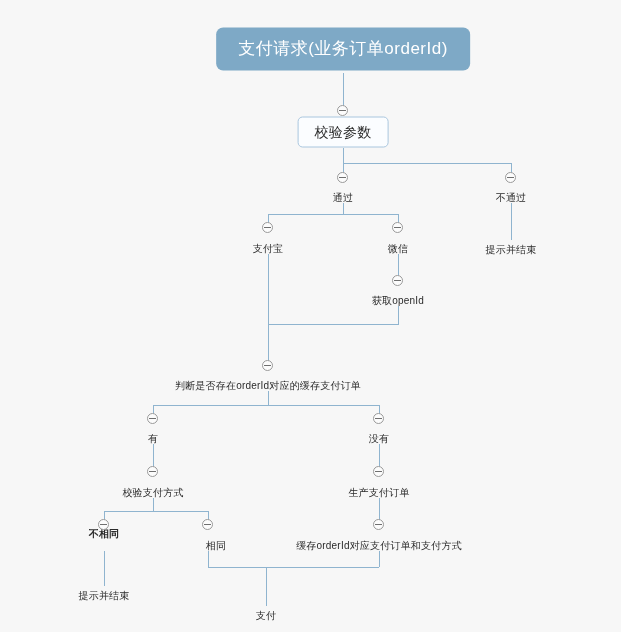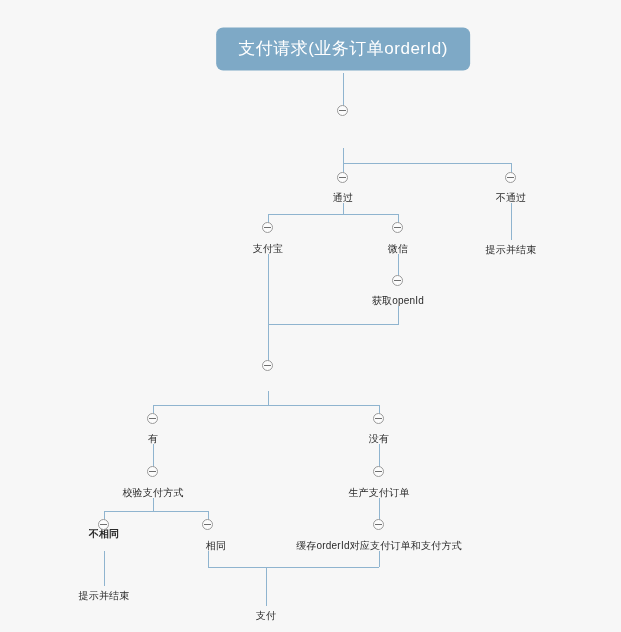--- a/index.html
+++ b/index.html
@@ -106,26 +106,28 @@
       <path d="M153,498 L153,511" fill="none" stroke="#8fb4cf" stroke-width="1" shape-rendering="crispEdges"></path>
       <path d="M104,511 L208,511 M104,511 L104,520" fill="none" stroke="#8fb4cf" stroke-width="1" shape-rendering="crispEdges"></path>
       <path d="M208,511 L208,520" fill="none" stroke="#8fb4cf" stroke-width="1" shape-rendering="crispEdges"></path>
       <path d="M379,498 L379,520" fill="none" stroke="#8fb4cf" stroke-width="1" shape-rendering="crispEdges"></path>
       <path d="M104,551 L104,586" fill="none" stroke="#8fb4cf" stroke-width="1" shape-rendering="crispEdges"></path>
       <path d="M208,551 L208,567 L379,567" fill="none" stroke="#8fb4cf" stroke-width="1" shape-rendering="crispEdges"></path>
       <path d="M379,551 L379,567" fill="none" stroke="#8fb4cf" stroke-width="1" shape-rendering="crispEdges"></path>
       <path d="M266,567 L266,606" fill="none" stroke="#8fb4cf" stroke-width="1" shape-rendering="crispEdges"></path>
     </svg>
 <div class="node node-root" style="left: 343px; top: 49px; transform: translate(-50%, -50%);"><span class="node-label">支付请求(业务订单orderId)</span></div>
+    <div class="node node-box" style="left: 343px; top: 132px; transform: translate(-50%, -50%);"><span class="node-label">校验参数</span></div>
     <div class="node node-plain" style="left: 343px; top: 196px; transform: translate(-50%, -50%);"><span class="node-label">通过</span></div>
     <div class="node node-plain" style="left: 511px; top: 196px; transform: translate(-50%, -50%);"><span class="node-label">不通过</span></div>
     <div class="node node-plain" style="left: 511px; top: 248px; transform: translate(-50%, -50%);"><span class="node-label">提示并结束</span></div>
     <div class="node node-plain" style="left: 268px; top: 247px; transform: translate(-50%, -50%);"><span class="node-label">支付宝</span></div>
     <div class="node node-plain" style="left: 398px; top: 247px; transform: translate(-50%, -50%); text-align: right;"><span class="node-label">微信</span></div>
     <div class="node node-plain" style="left: 398px; top: 299px; transform: translate(-50%, -50%);"><span class="node-label">获取openId</span></div>
+    <div class="node node-plain" style="left: 268px; top: 384px; transform: translate(-50%, -50%);"><span class="node-label">判断是否存在orderId对应的缓存支付订单</span></div>
     <div class="node node-plain" style="left: 153px; top: 437px; transform: translate(-50%, -50%);"><span class="node-label">有</span></div>
     <div class="node node-plain" style="left: 379px; top: 437px; transform: translate(-50%, -50%);"><span class="node-label">没有</span></div>
     <div class="node node-plain" style="left: 153px; top: 491px; transform: translate(-50%, -50%); text-align: right;"><span class="node-label">校验支付方式</span></div>
     <div class="node node-plain" style="left: 379px; top: 491px; transform: translate(-50%, -50%);"><span class="node-label">生产支付订单</span></div>
     <div class="node node-plain" style="left: 104px; top: 532px; transform: translate(-50%, -50%); font-weight: bold;"><span class="node-label">不相同</span></div>
     <div class="node node-plain" style="left: 208px; top: 544px; transform: translate(-50%, -50%); margin-left: 8px;"><span class="node-label">相同</span></div>
     <div class="node node-plain" style="left: 379px; top: 544px; transform: translate(-50%, -50%);"><span class="node-label">缓存orderId对应支付订单和支付方式</span></div>
     <div class="node node-plain" style="left: 104px; top: 594px; transform: translate(-50%, -50%);"><span class="node-label">提示并结束</span></div>
     <div class="node node-plain" style="left: 266px; top: 614px; transform: translate(-50%, -50%);"><span class="node-label">支付</span></div>
     <div class="toggle" style="left: 343px; top: 111px;"></div>

